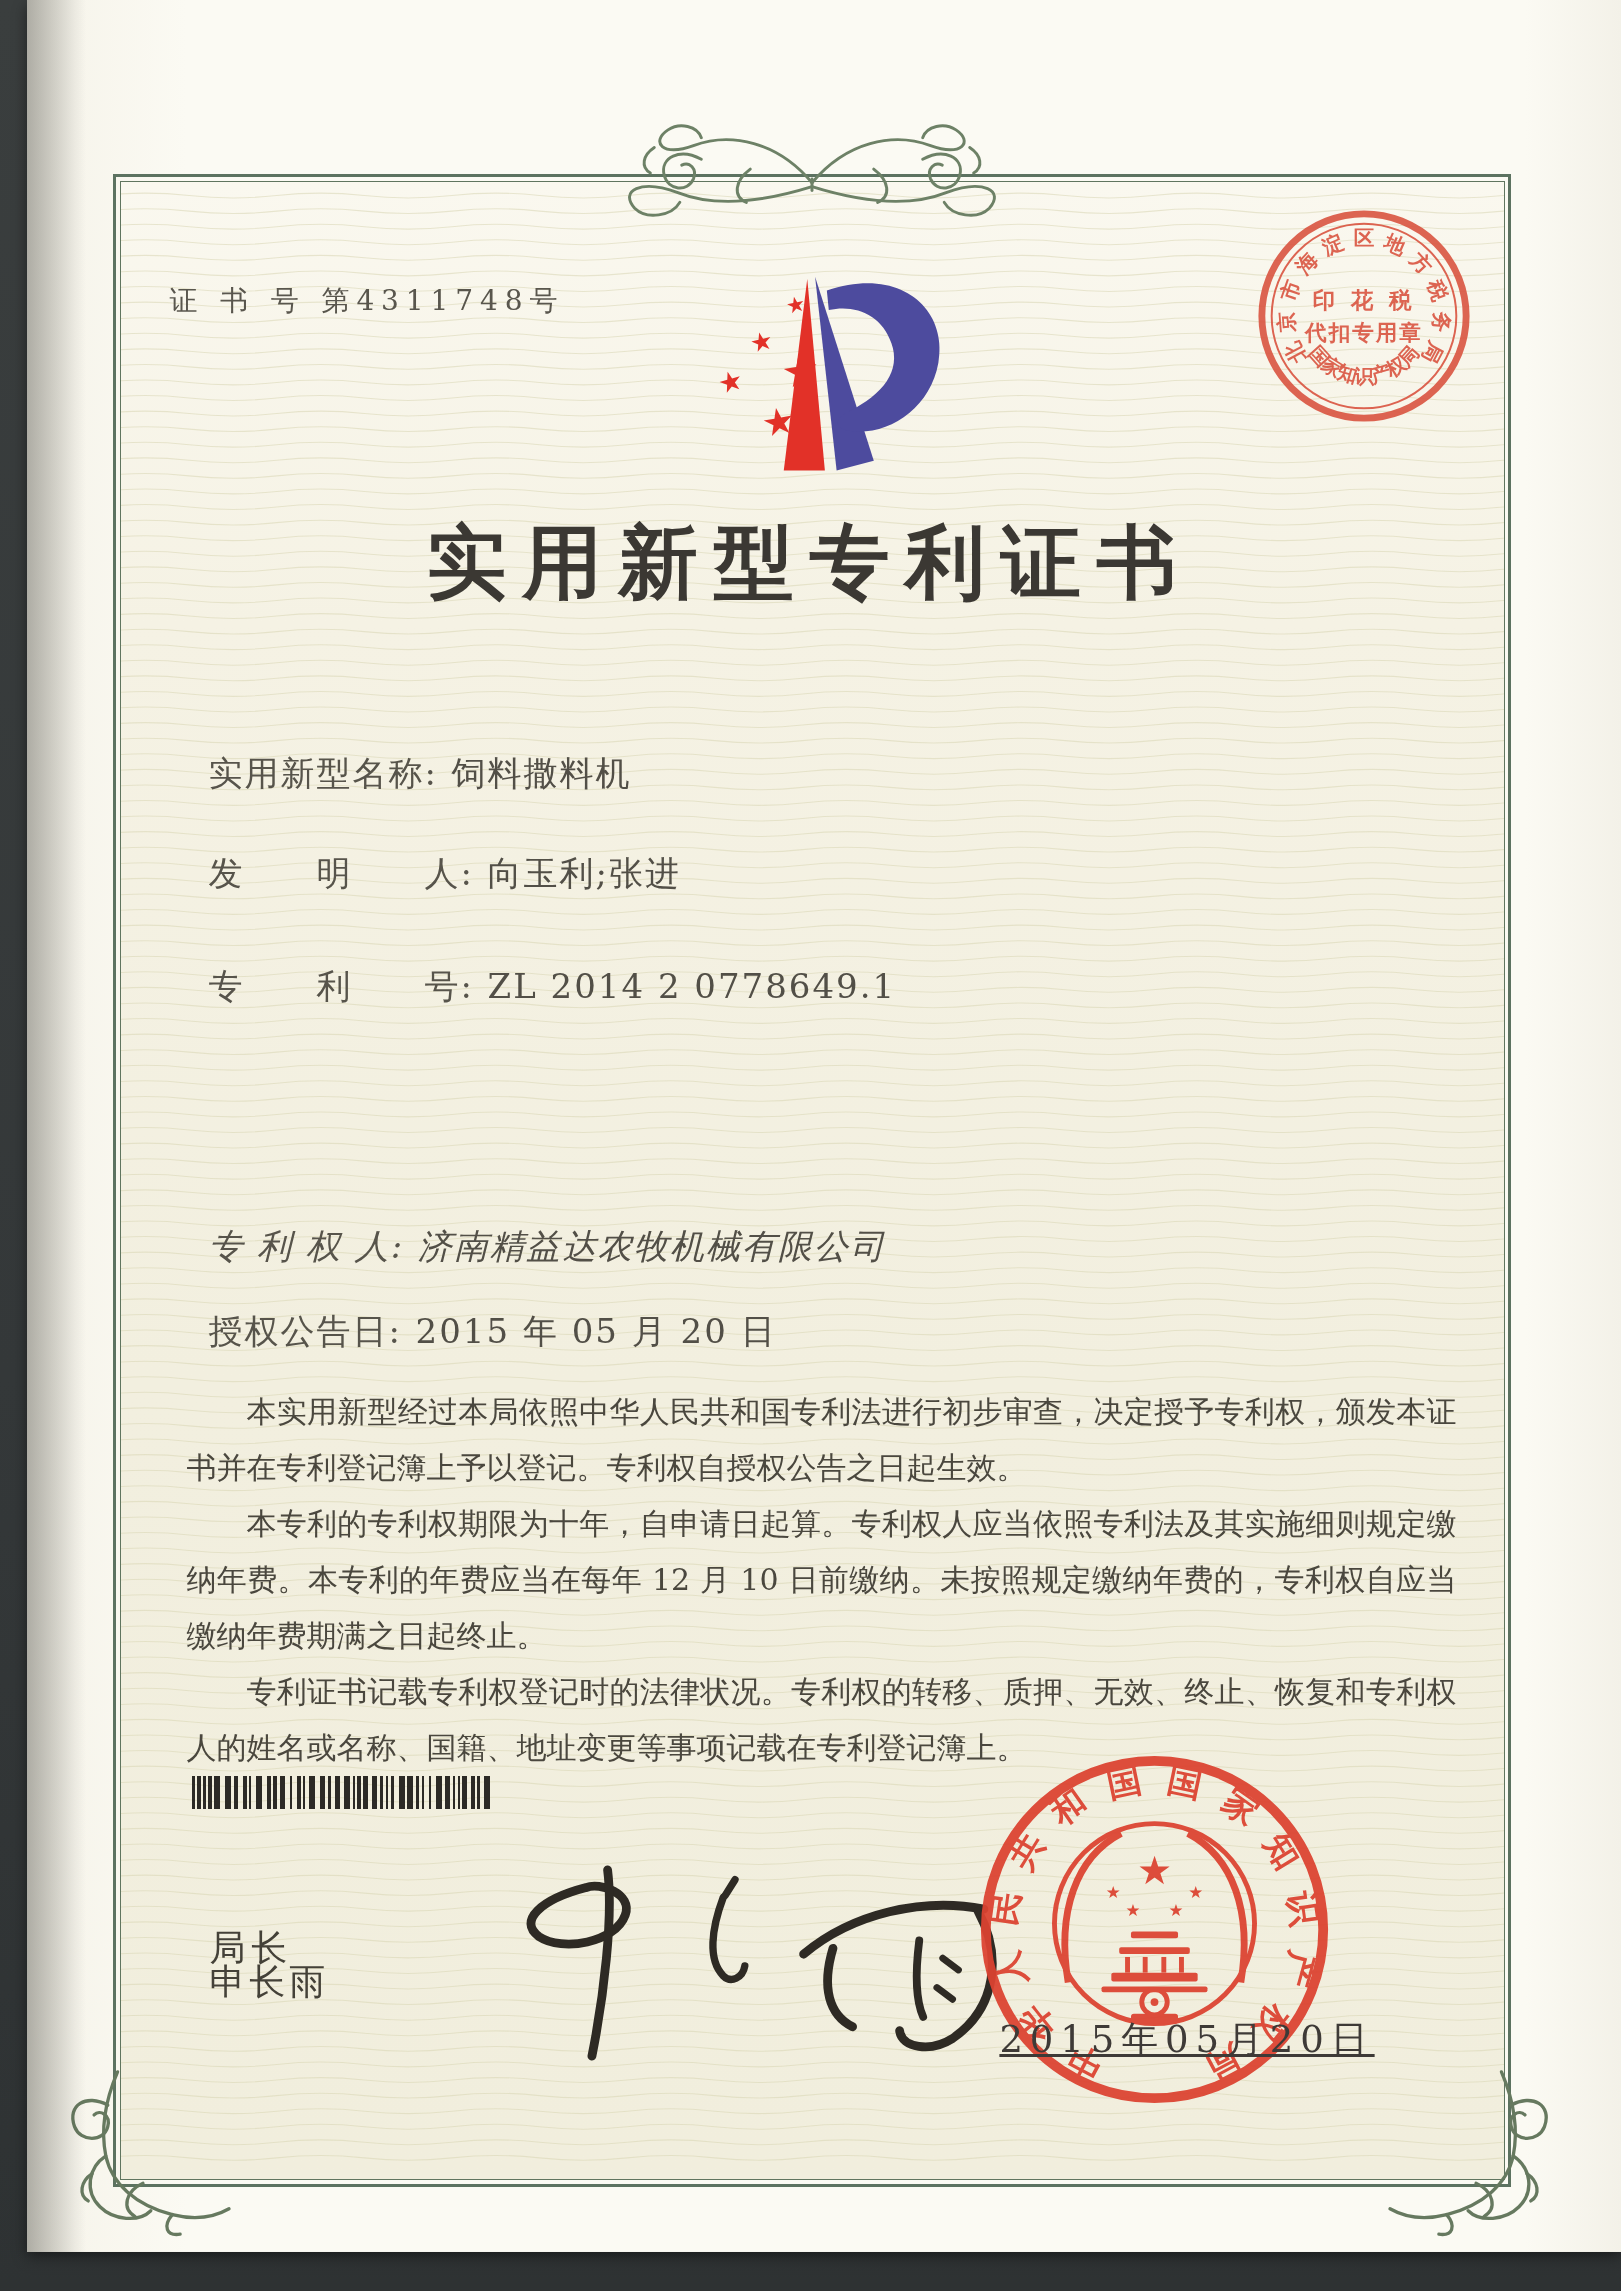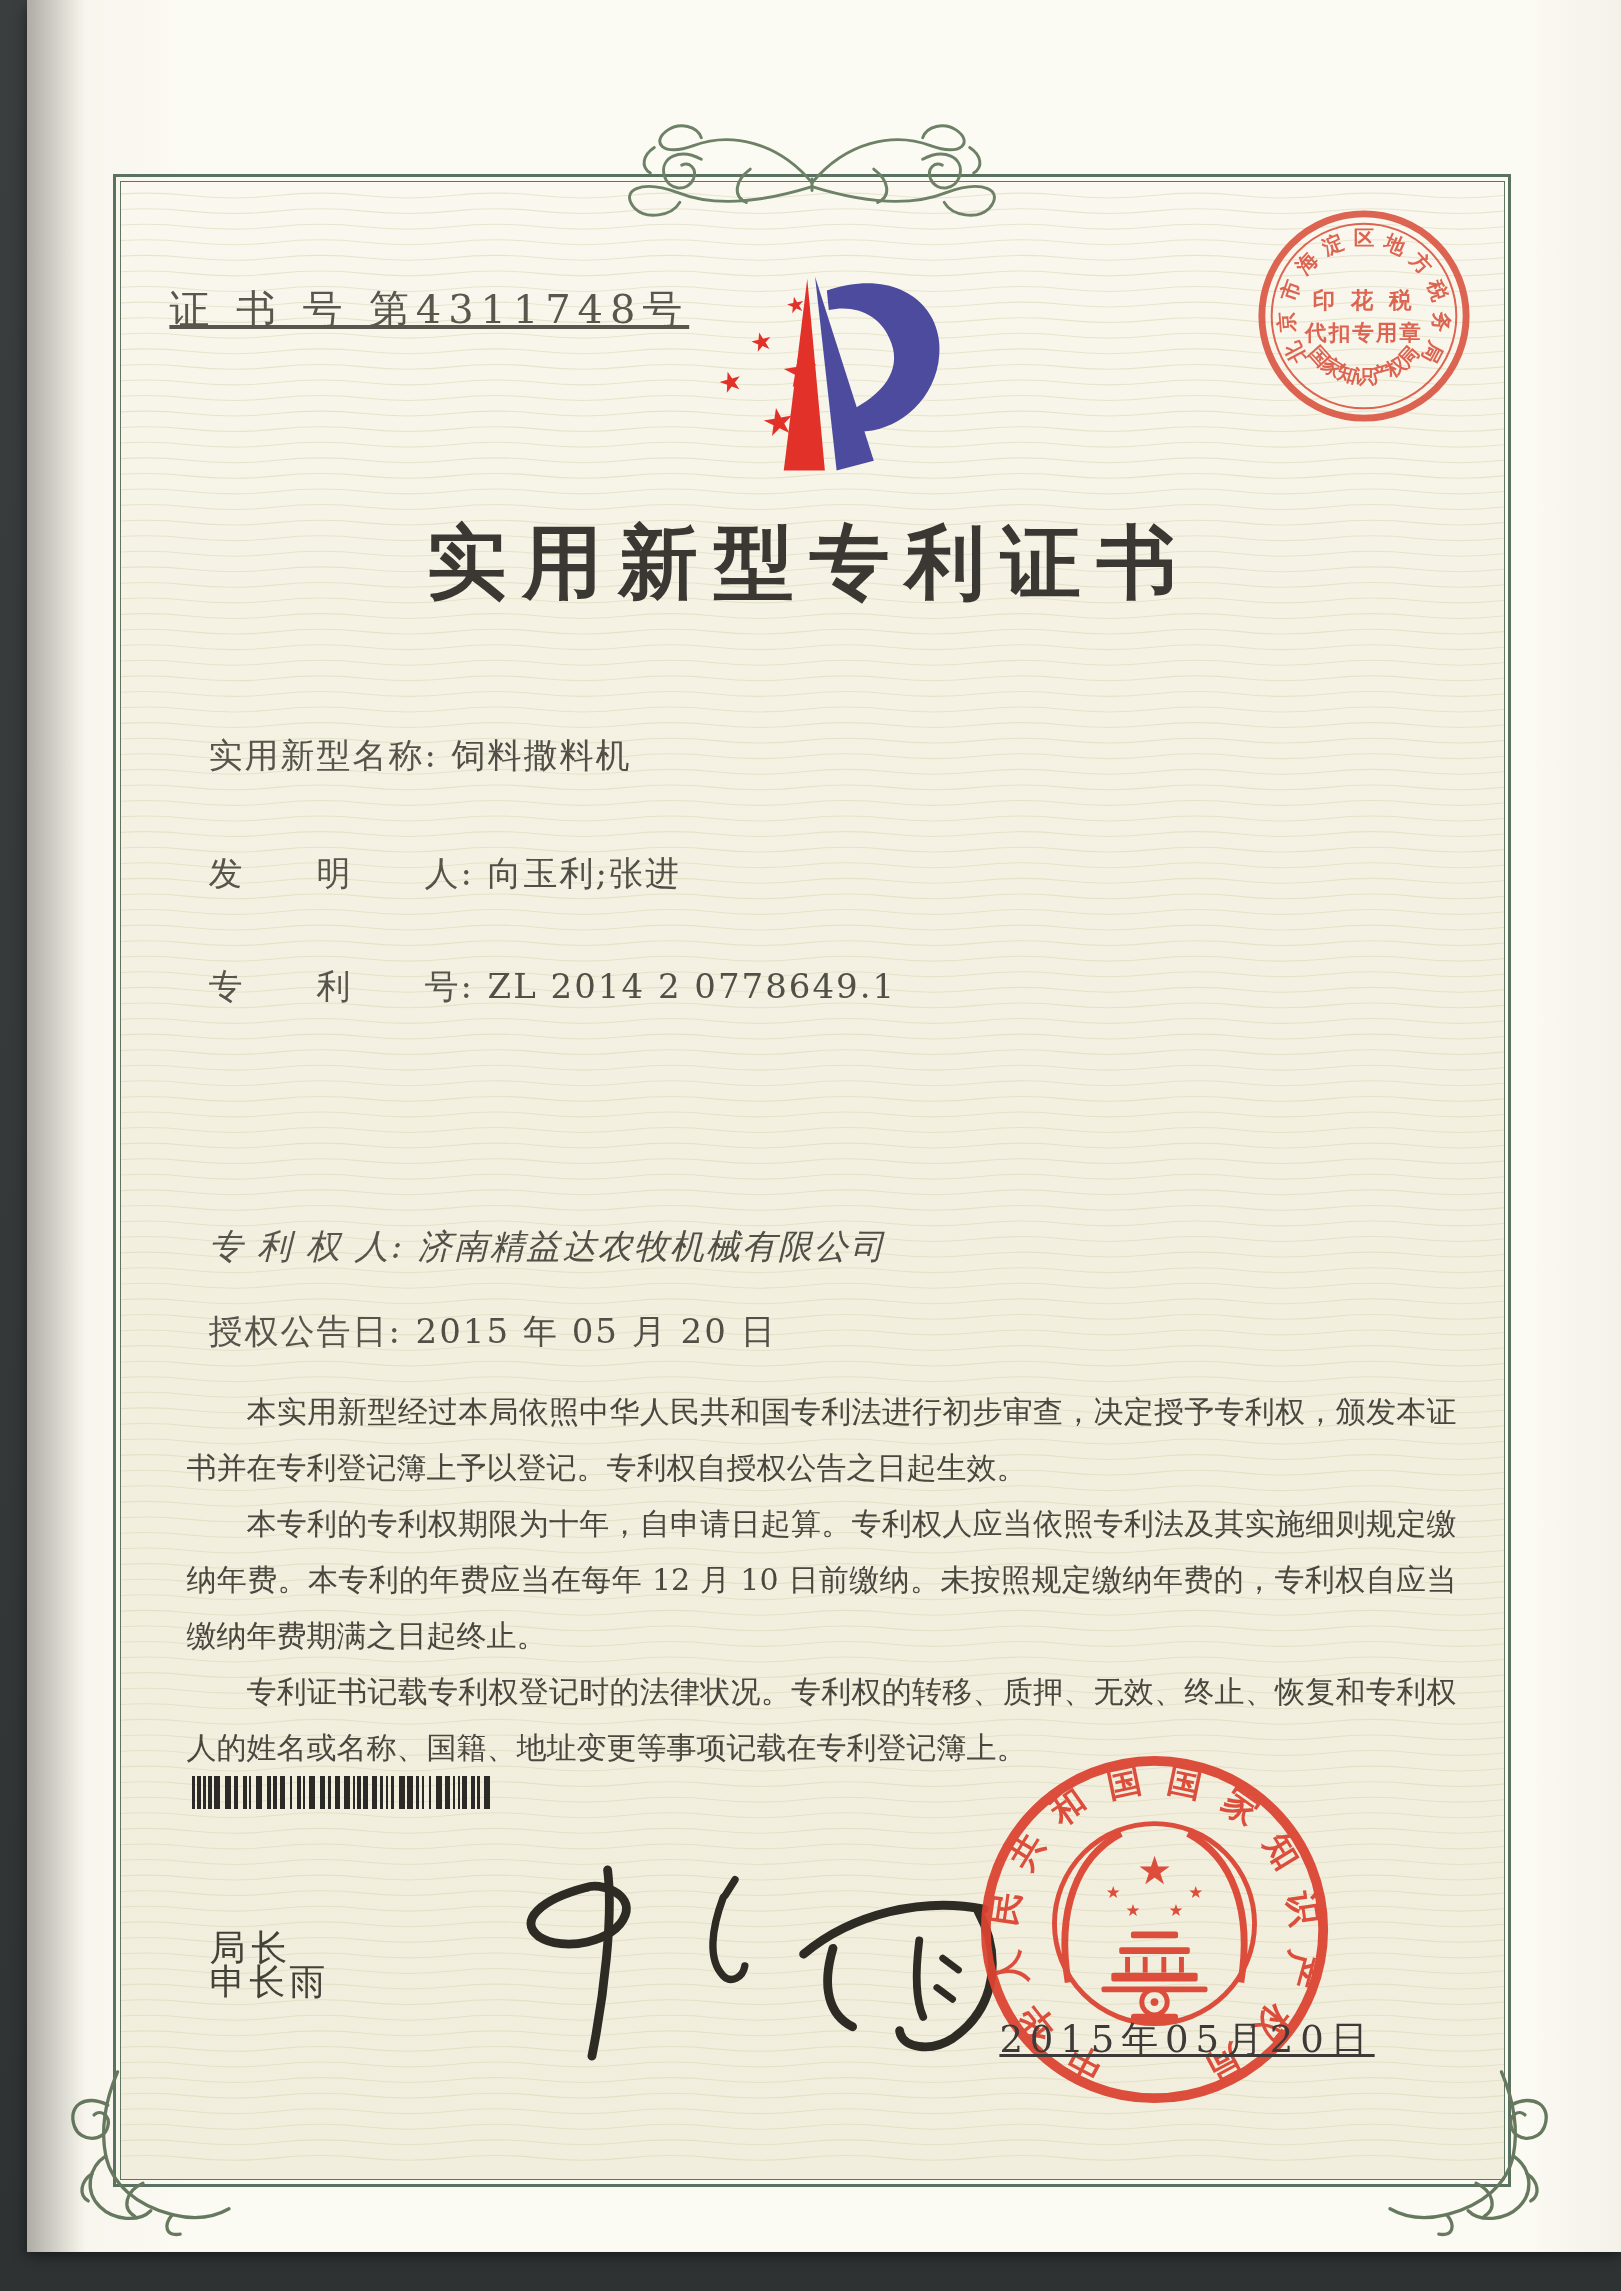--- a/index.html
+++ b/index.html
@@ -22,29 +22,29 @@
   .frame-inner{
     position:absolute;left:3.9px;top:3.9px;right:3.9px;bottom:3.9px;
     border:1.5px solid #60755f;
     background:linear-gradient(180deg,#faf8ef 0%,#f5f2e4 22%,#f2efdf 60%,#f1eedd 100%);
     overflow:hidden;
   }
   #waves{position:absolute;left:0;top:0;width:100%;height:100%;opacity:.55;}
   .ornament{position:absolute;pointer-events:none;}
   .content{position:absolute;left:0;top:0;width:100%;height:100%;}
 
-  .cert-no{position:absolute;left:142px;top:282px;font-size:40px;color:#59564d;
-    letter-spacing:6.9px;text-decoration:underline;}
+  .cert-no{position:absolute;left:142px;top:282px;font-size:28px;color:#59564d;
+    letter-spacing:6.9px;}
   .logo{position:absolute;left:655px;top:263px;}
   .title{position:absolute;left:86px;top:510px;width:1392px;text-align:center;
     font-size:80px;font-weight:bold;color:#3b3833;letter-spacing:15.7px;}
 
   .field{position:absolute;left:181px;font-size:34px;color:#57544b;letter-spacing:2px;white-space:nowrap;}
   .field .fvalue{margin-left:13.7px;color:#524f47;}
-  .f0{top:733px;text-align:right;} .f1{top:851px;} .f2{top:964px;} .f3{top:1080px;} .f4{top:1224px;font-style:italic;} .f5{top:1309px;}
+  .f0{top:751px;text-align:right;} .f1{top:851px;} .f2{top:964px;} .f3{top:1080px;} .f4{top:1224px;font-style:italic;} .f5{top:1309px;}
 
   .paras{position:absolute;left:159px;top:1384px;width:1270px;font-size:30px;
     color:#4a473e;line-height:56px;text-align:justify;}
   .paras p{margin:0;text-indent:2em;}
 
   .barcode{position:absolute;left:165px;top:1776px;width:306px;height:33px;display:flex;align-items:stretch;}
   .barcode span{display:block;height:100%;}
 
   .signer-title{position:absolute;left:182px;top:1892px;font-size:36px;color:#444138;
     font-family:"DejaVu Sans","Liberation Sans",sans-serif;letter-spacing:5.9px;margin-top:32px;}

